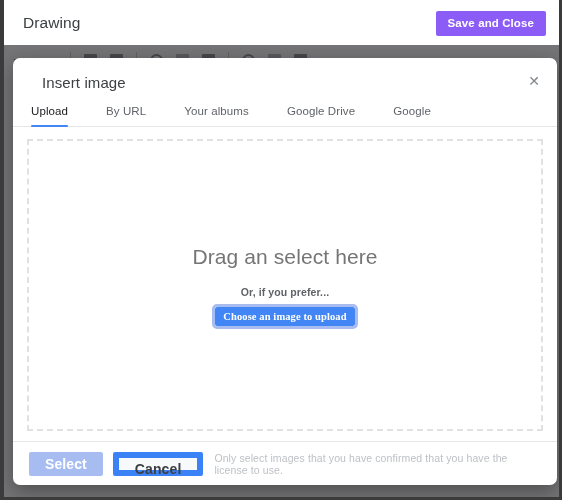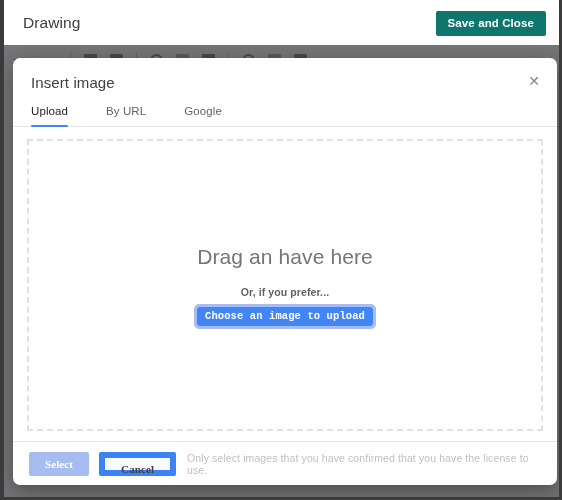--- a/index.html
+++ b/index.html
@@ -33,21 +33,21 @@
     align-items: center;
     padding: 0 10px 0 19px;
   }
   .app-title {
     font-size: 15.5px;
     color: #3c4043;
     letter-spacing: 0.1px;
   }
   .save-close-btn {
     margin-left: auto;
-    background: #0f766e;
+    background: #8b5cf6;
     color: #ffffff;
     font-size: 11.5px;
     font-weight: bold;
     border: none;
     border-radius: 2px;
     padding: 0 12px;
     height: 25px;
     line-height: 25px;
     cursor: pointer;
     font-family: "Liberation Sans", sans-serif;
@@ -102,20 +102,21 @@
 
   .dialog-head {
     position: relative;
     padding: 16px 18px 0 18px;
     flex: 0 0 auto;
   }
   .dialog-title {
     font-size: 15px;
     color: #3c4043;
     letter-spacing: 0.1px;
+    margin-left: 11px;
   }
   .close-x {
     position: absolute;
     top: 14px;
     right: 14px;
     width: 18px; height: 18px;
     line-height: 18px;
     text-align: center;
     font-size: 14px;
     color: #80868b;
@@ -188,36 +189,36 @@
     font-size: 10.5px;
     font-weight: bold;
     border: none;
     border-radius: 2px;
     padding: 0 8px;
     height: 19px;
     line-height: 19px;
     cursor: pointer;
     outline: 3px solid #a7bdf2;
     outline-offset: 0px;
-    font-family: Liberation Mono, monospace;
+    font-family: Liberation Serif, serif;
     letter-spacing: 0.1px;
   }
 
   .dialog-foot {
     flex: 0 0 auto;
     border-top: 1px solid #e4e6e8;
     height: 44px;
     display: flex;
     align-items: center;
     padding: 0 16px;
     gap: 10px;
   }
   .btn {
-    font-family: Liberation Serif, serif;
-    font-size: 11px;
+    font-family: Liberation Sans, sans-serif;
+    font-size: 14px;
     font-weight: bold;
     border-radius: 2px;
     height: 24px;
     line-height: 22px;
     padding: 0 16px;
     letter-spacing: 0.1px;
   }
   .btn-select {
     background: #a7bdf2;
     color: #ffffff;
@@ -268,26 +269,28 @@
   <div class="dialog">
 
     <div class="dialog-head">
       <div class="dialog-title">Insert image</div>
       <div class="close-x">✕</div>
     </div>
 
     <div class="tabs">
       <div class="tab active">Upload</div>
       <div class="tab">By URL</div>
+      <div class="tab">Your albums</div>
+      <div class="tab">Google Drive</div>
       <div class="tab">Google</div>
     </div>
 
     <div class="dialog-body">
       <div class="dropzone">
-        <div class="dz-title">Drag an have here</div>
+        <div class="dz-title">Drag an select here</div>
         <div class="dz-sub">Or, if you prefer...</div>
         <button class="dz-btn">Choose an image to upload</button>
       </div>
     </div>
 
     <div class="dialog-foot">
       <button class="btn btn-select">Select</button>
       <button class="btn btn-cancel">Cancel</button>
       <div class="foot-note">Only select images that you have confirmed that you have the license to use.</div>
     </div>

